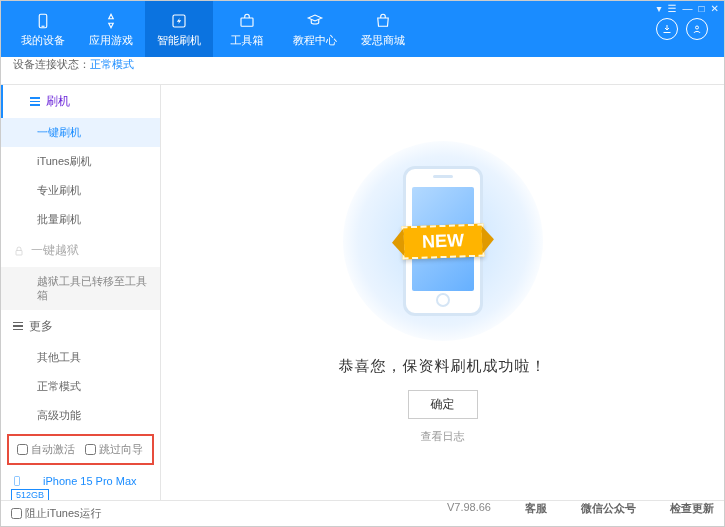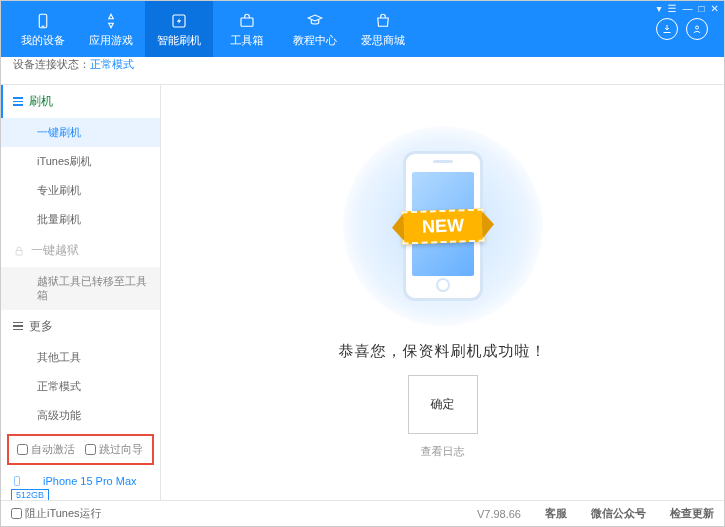--- a/index.html
+++ b/index.html
@@ -28,21 +28,21 @@
 .status-bar { height: 28px; background: #fff; border-bottom: 1px solid #e5e5e5; display: flex; align-items: flex-start; padding: 0 12px; font-size: 11px; color: #666; }
 .status-value { color: #1a8cff; }
 
 
 .body { flex: 1; display: flex; min-height: 0; }
 
 
 .sidebar { width: 160px; border-right: 1px solid #e5e5e5; display: flex; flex-direction: column; font-size: 12px; background: #fff; overflow-y: auto; }
 .side-group { border-bottom: 0; }
 .side-header { display: flex; align-items: center; gap: 6px; padding: 8px 12px; color: #333; cursor: pointer; }
-.side-header.active-parent { border-left: 2px solid #1a8cff; color: #15803d; padding-left: 10px; }
+.side-header.active-parent { border-left: 2px solid #1a8cff; color: #6d28d9; padding-left: 27px; }
 .side-item { padding: 7px 12px 7px 36px; color: #666; cursor: pointer; font-size: 11px; }
 .side-item.active { background: #e9f3ff; color: #1a8cff; }
 .side-note { padding: 7px 12px 7px 36px; background: #f5f5f5; color: #888; font-size: 11px; line-height: 1.3; }
 .lock-row { display: flex; align-items: center; gap: 6px; padding: 8px 12px; color: #aaa; }
 .lock-row svg { width: 12px; height: 12px; stroke: #bbb; fill: none; }
 .more-row { display: flex; align-items: center; gap: 6px; padding: 8px 12px; color: #666; cursor: pointer; }
 .checkbox-row { border: 2px solid #e74c3c; margin: 4px 6px; padding: 6px 8px; display: flex; gap: 10px; font-size: 11px; color: #888; align-items: center; }
 .cb { display: flex; align-items: center; gap: 3px; }
 .cb input { width: 11px; height: 11px; }
 .device-block { padding: 6px 10px; color: #1a8cff; font-size: 11px; }
@@ -54,25 +54,25 @@
 .phone { width: 80px; height: 150px; background: #fff; border: 3px solid #d5e5f5; border-radius: 12px; position: relative; }
 .phone::before { content: ""; position: absolute; top: 6px; left: 50%; transform: translateX(-50%); width: 20px; height: 3px; background: #d5e5f5; border-radius: 2px; }
 .phone::after { content: ""; position: absolute; bottom: 6px; left: 50%; transform: translateX(-50%); width: 10px; height: 10px; border: 2px solid #d5e5f5; border-radius: 50%; }
 .phone-screen { position: absolute; top: 18px; left: 6px; right: 6px; bottom: 22px; background: linear-gradient(135deg, #b3d9ff, #66b0ff); border-radius: 2px; display: flex; align-items: center; justify-content: center; }
 .phone-screen .apple { color: #fff; font-size: 20px; }
 .ribbon { position: absolute; background: #ffb400; color: #fff; font-weight: bold; padding: 4px 18px; font-size: 18px; border: 2px dashed #fff8dc; box-shadow: 0 2px 4px rgba(0,0,0,0.2); transform: rotate(-2deg); }
 .ribbon::before, .ribbon::after { content: ""; position: absolute; top: 0; border-top: 14px solid transparent; border-bottom: 14px solid transparent; }
 .ribbon::before { left: -12px; border-right: 12px solid #e09a00; }
 .ribbon::after { right: -12px; border-left: 12px solid #e09a00; }
 .success-text { margin-top: 16px; font-size: 15px; color: #333; letter-spacing: 1px; }
-.ok-btn { margin-top: 14px; border: 1px solid #ccc; background: #fff; padding: 20px 22px; font-size: 12px; cursor: pointer; color: #333; }
+.ok-btn { margin-top: 14px; border: 1px solid #ccc; background: #fff; padding: 5px 22px; font-size: 12px; cursor: pointer; color: #333; }
 .view-log { margin-top: 10px; font-size: 11px; color: #999; cursor: pointer; }
 
 
-.footer { height: 26px; border-top: 1px solid #e5e5e5; display: flex; align-items: center; padding: 0 10px; font-size: 11px; color: #666; gap: 10px; }
+.footer { height: 26px; border-top: 1px solid #e5e5e5; display: flex; padding: 0 10px; font-size: 11px; color: #666; gap: 20px; }
 .footer input { width: 11px; height: 11px; }
 .footer .spacer { flex: 1; }
 .footer .link { margin-left: 14px; cursor: pointer; font-weight: bold; }
 .footer .version { margin-left: 6px; color: #888; }
 
 .hamb { display: flex; flex-direction: column; gap: 2px; }
 .hamb span { width: 10px; height: 1.5px; background: #666; }
 .active-parent .hamb span { background: #1a8cff; }
 </style>
 </head>

